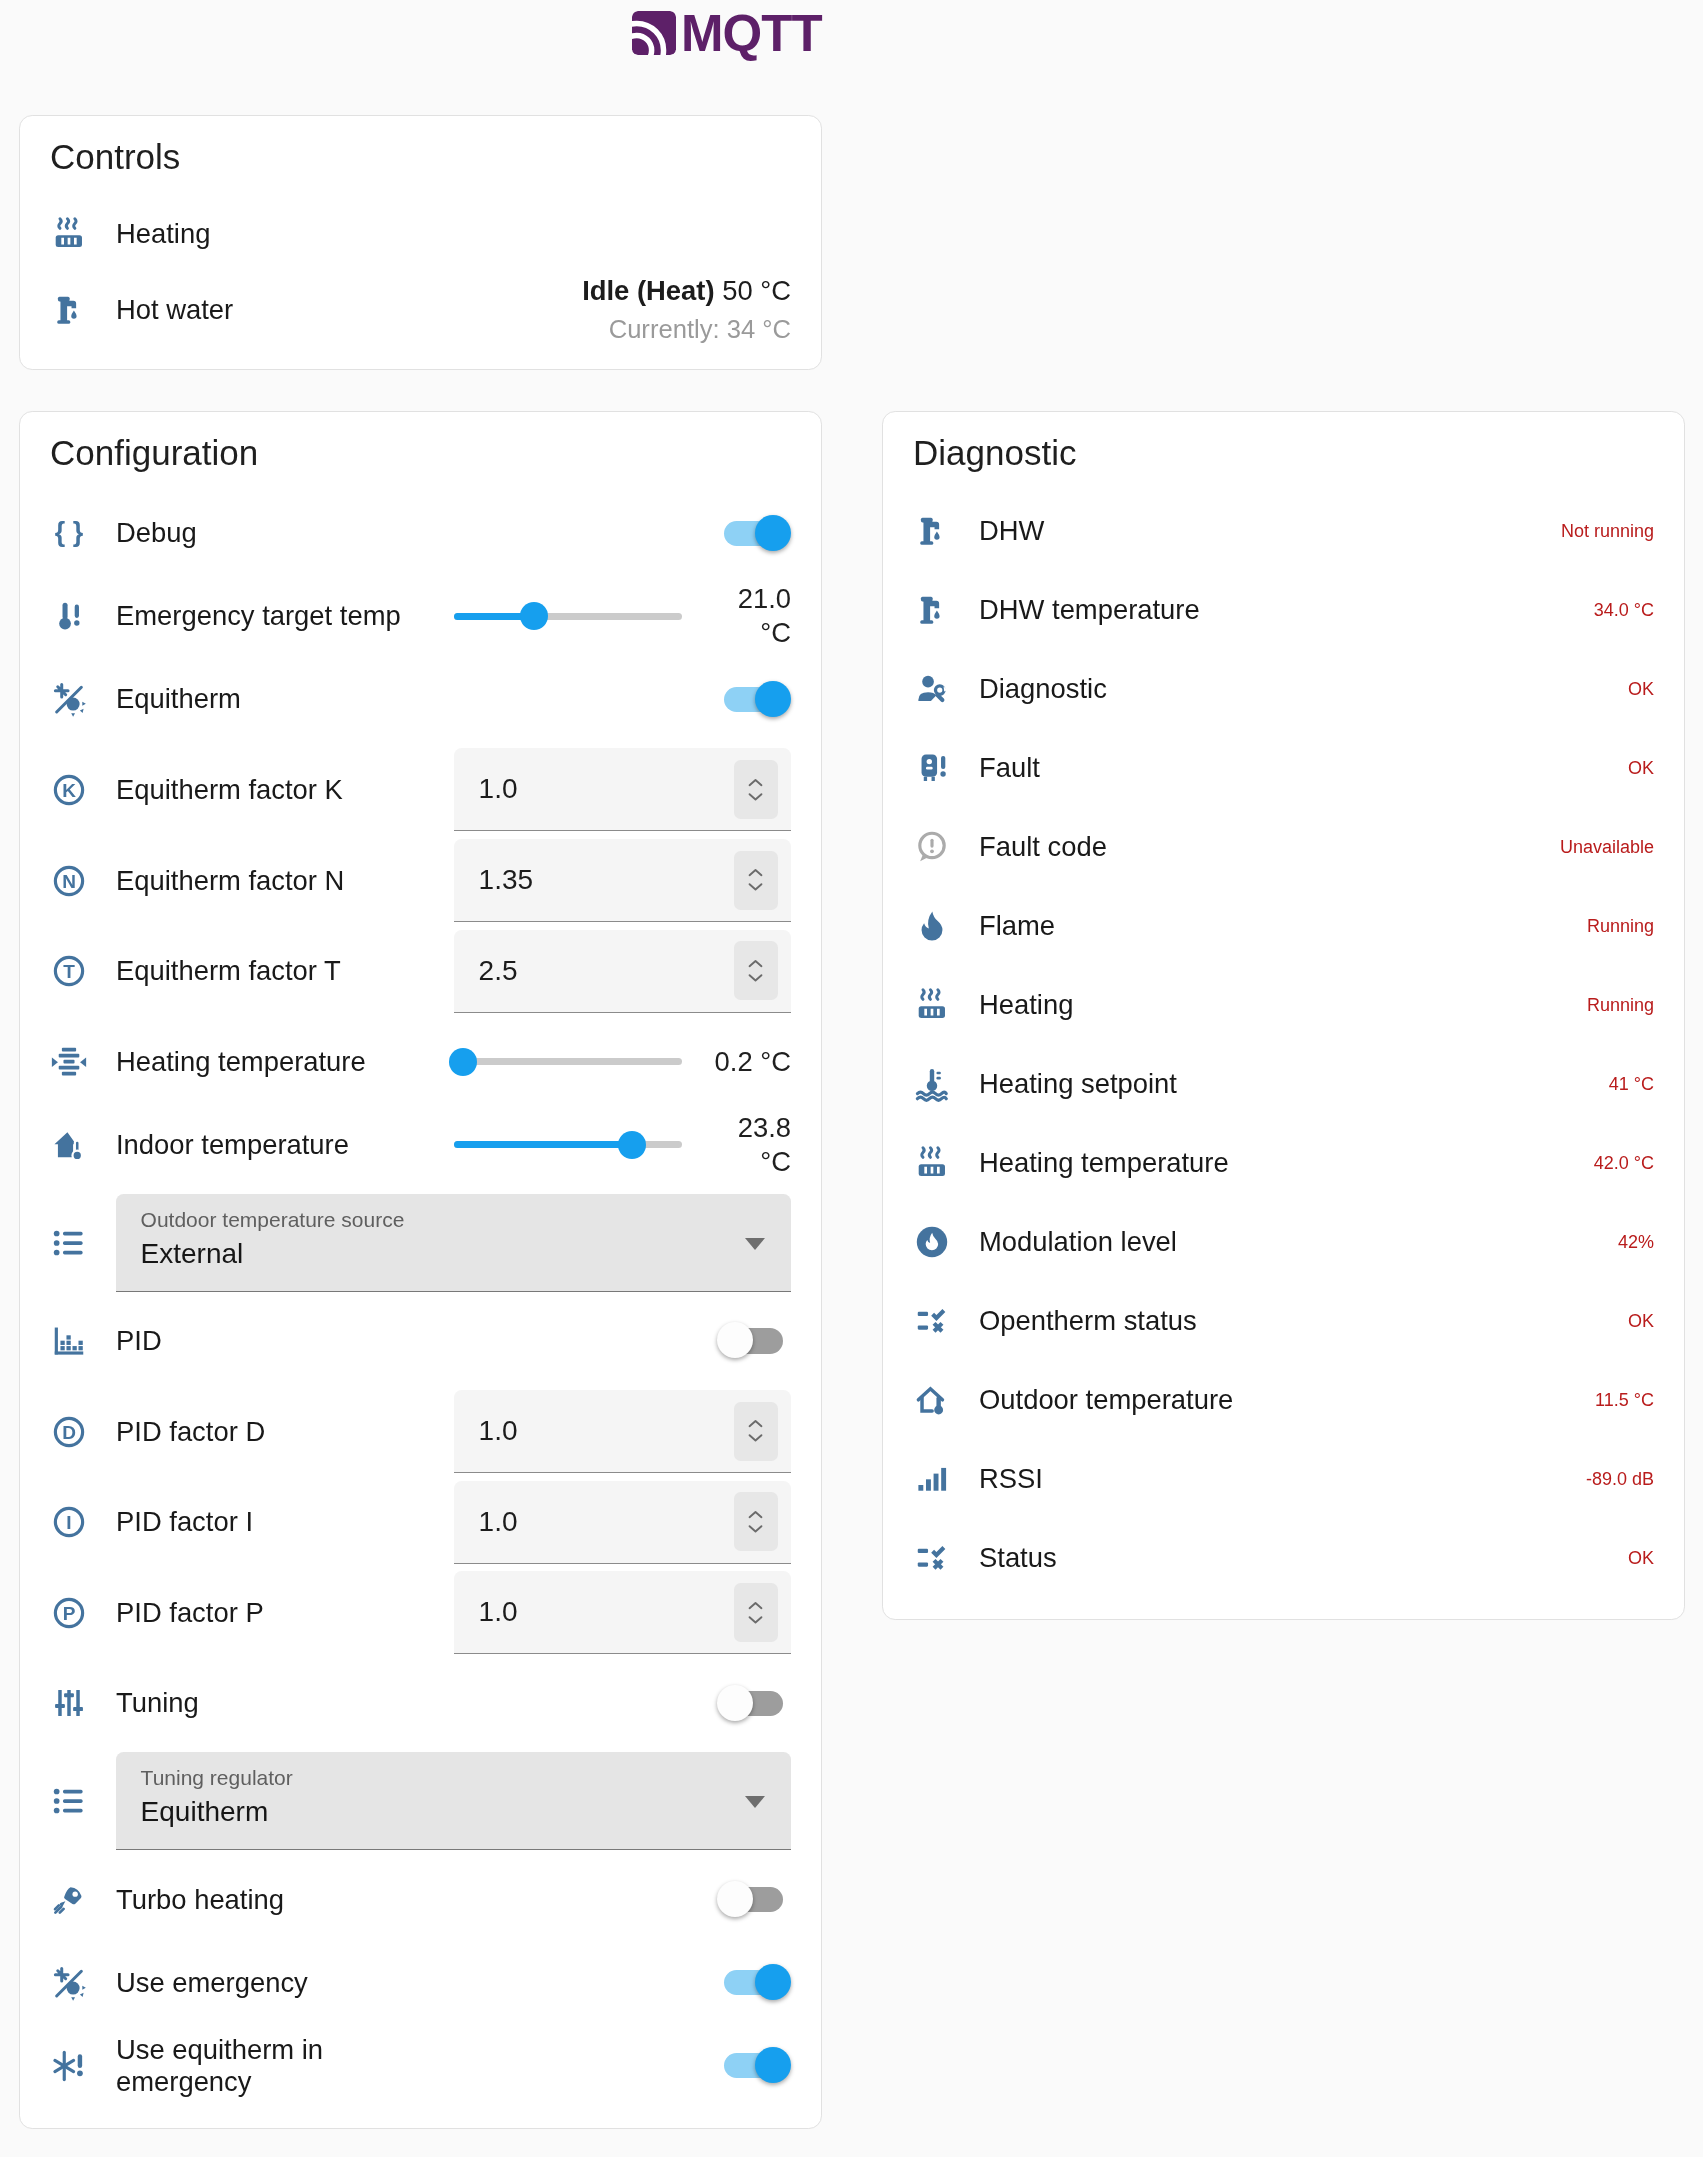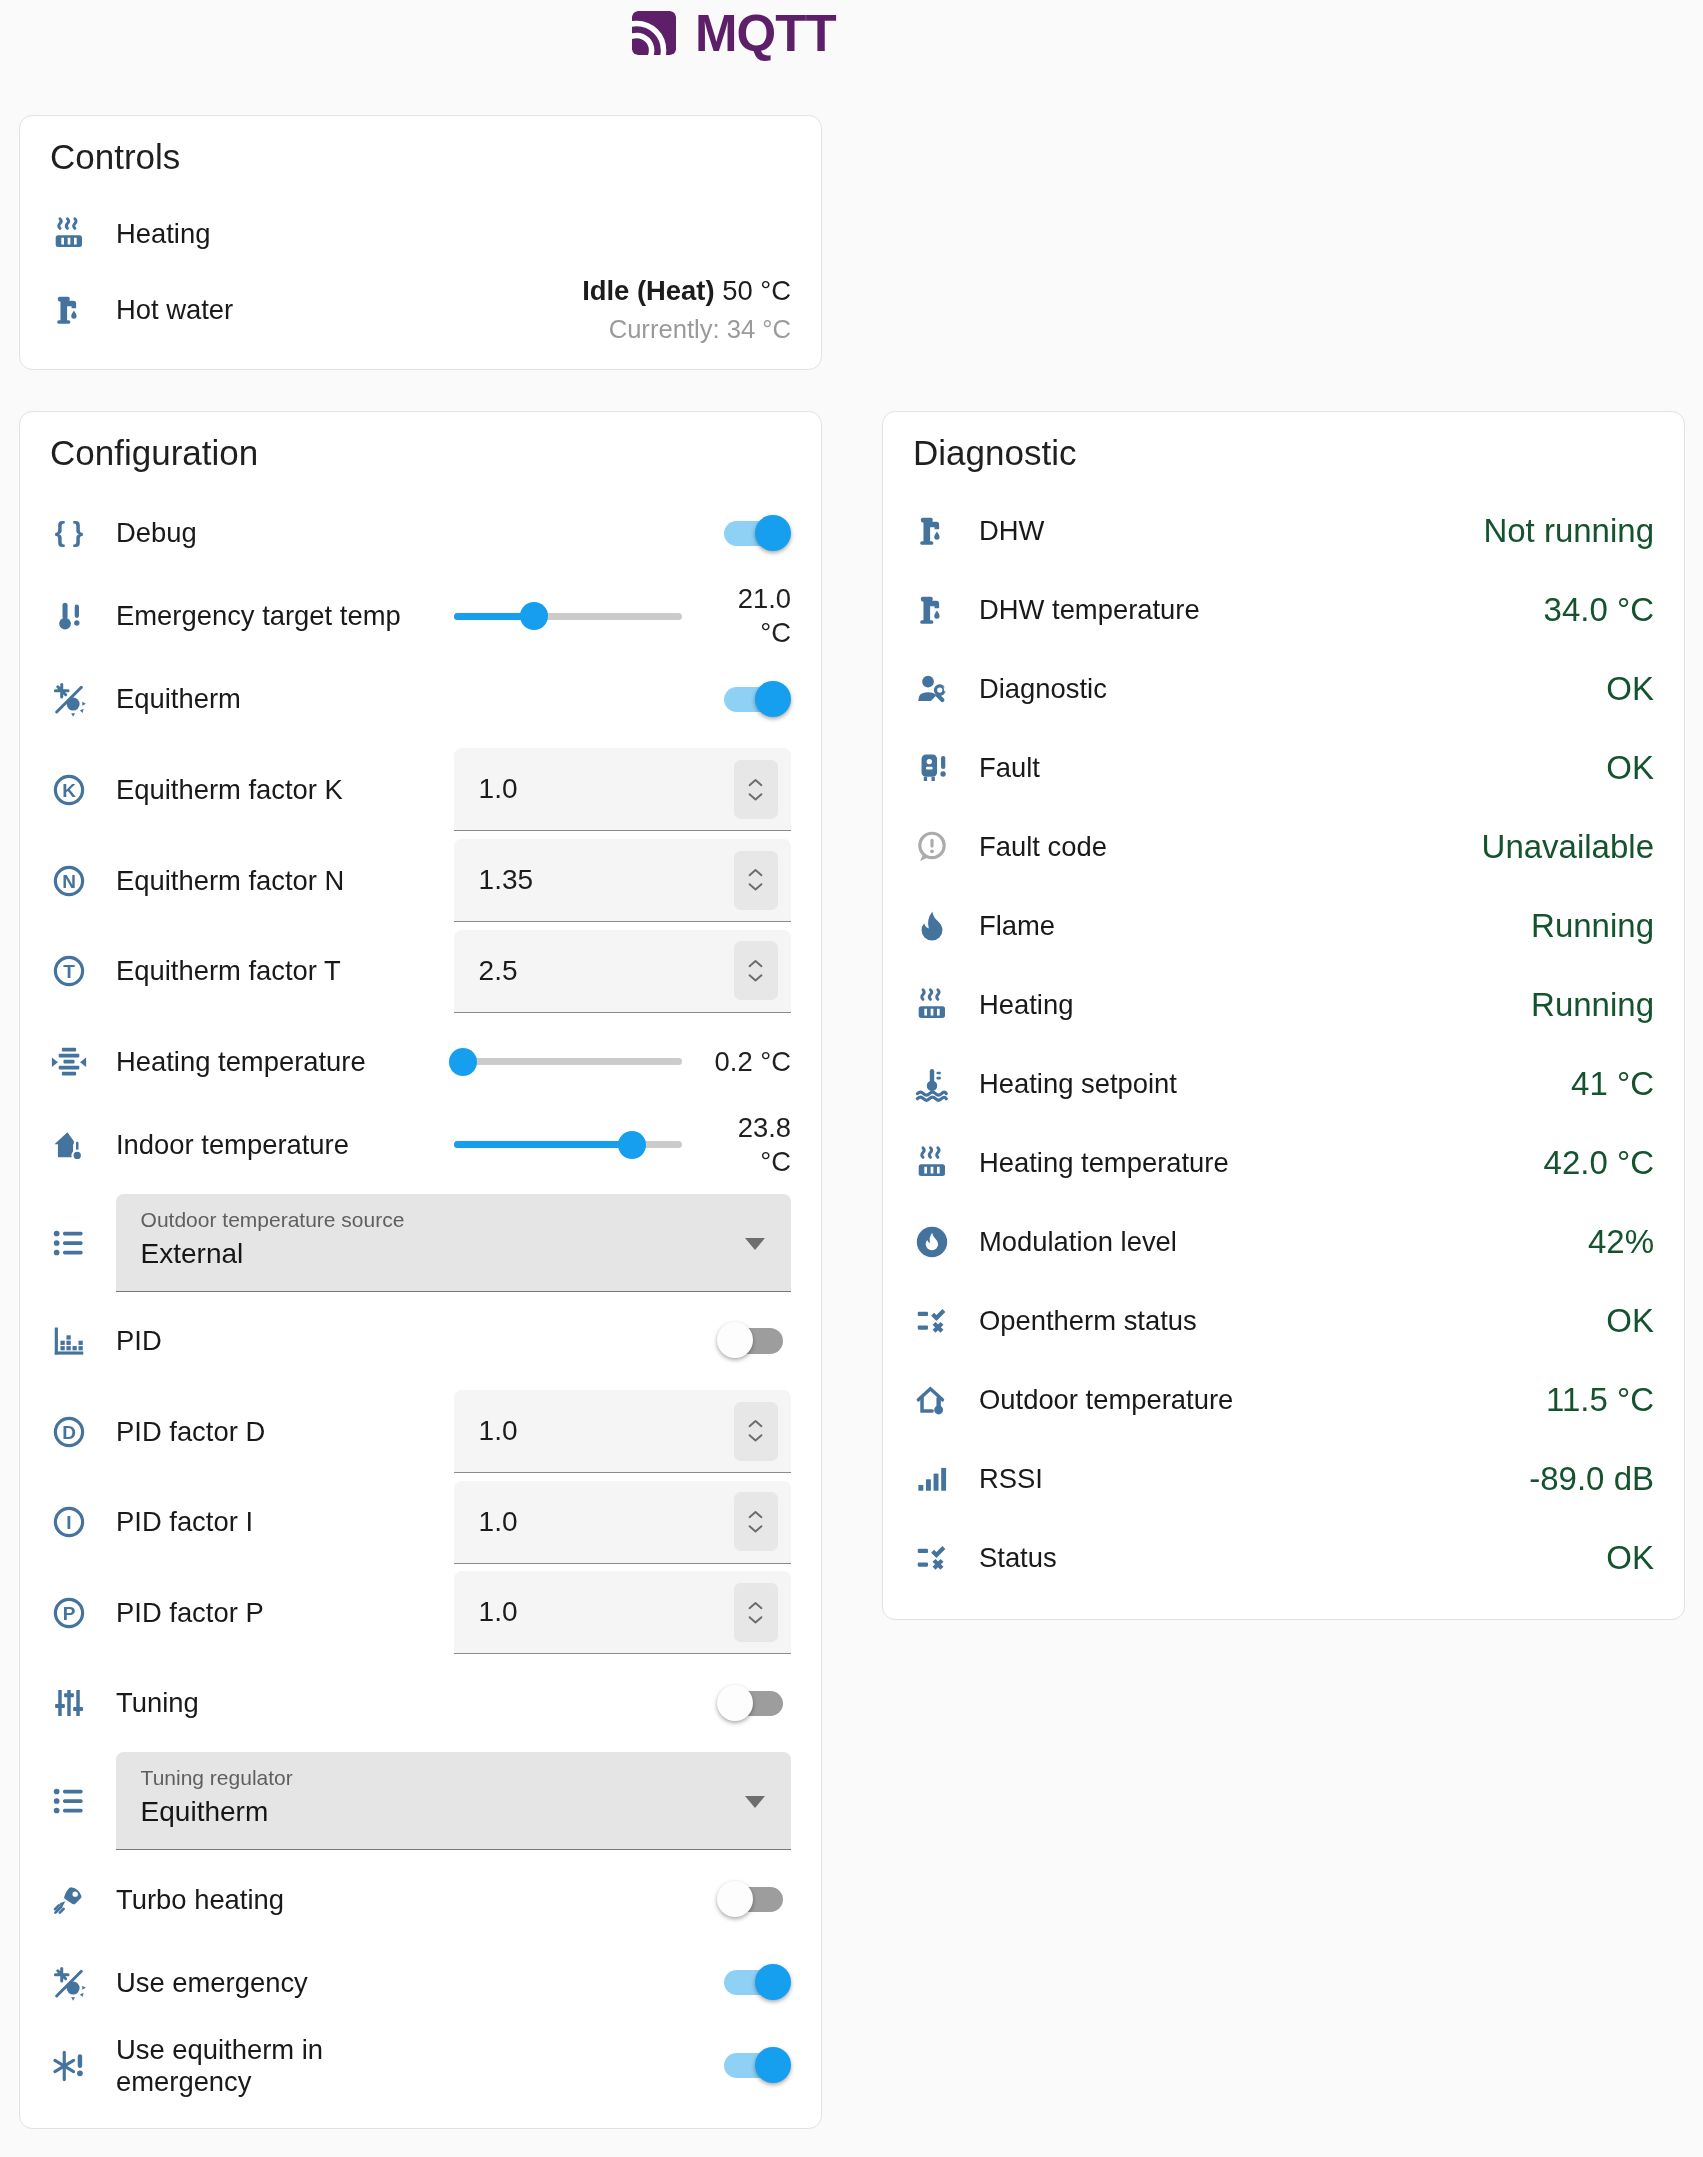--- a/index.html
+++ b/index.html
@@ -11,21 +11,21 @@
     --text2:#9a9a9a;
     --card-border:#e1e1e1;
   }
   html,body{margin:0;padding:0;}
   body{
     width:1703px;height:2158px;position:relative;overflow:hidden;
     background:#fafafa;color:var(--text);
     font-family:"Liberation Sans", sans-serif;
   }
   
-  .logo{position:absolute;left:632px;top:7.6px;display:flex;align-items:center;gap:19px;}
+  .logo{position:absolute;left:632px;top:7.6px;display:flex;align-items:center;gap:5px;}
   .logo-icon{width:44px;height:44px;display:block;}
   .logo-text{font-size:51px;font-weight:800;letter-spacing:-0.9px;color:var(--purple);line-height:1;}
   
   .card{
     position:absolute;background:#fff;border:0.9px solid var(--card-border);
     border-radius:13.2px;box-sizing:border-box;padding:11.4px 30px 21px;
   }
   .card h2{margin:9.5px 0 19px;font-size:35px;font-weight:400;color:#1f1f1f;}
   #controls-card{left:19px;top:115px;width:803px;}
   #config-card{left:19px;top:411px;width:803px;}
@@ -67,21 +67,21 @@
   
   .selfield{flex:1;height:98px;background:#e5e5e5;border-radius:7.6px 7.6px 0 0;
     border-bottom:1.9px solid #787878;position:relative;padding:14px 57px 0 24.6px;
     box-sizing:border-box;cursor:pointer;}
   .sel-label{display:block;font-size:21px;color:#5f5f5f;}
   .sel-value{display:block;font-size:28px;margin-top:5.7px;color:#161616;}
   .sel-caret{position:absolute;right:26.5px;top:50%;margin-top:-4.7px;width:0;height:0;
     border-left:10.4px solid transparent;border-right:10.4px solid transparent;border-top:12.3px solid #6e6e6e;}
   
   .diag-row{display:flex;align-items:center;min-height:79px;cursor:pointer;}
-  .diag-value{font-size:33px;color:#14532d;text-align:right;white-space:nowrap;}
+  .diag-value{font-size:18px;color:#b91c1c;text-align:right;white-space:nowrap;}
 </style>
 </head>
 <body>
 
 <div class="logo">
   <svg class="logo-icon" viewBox="0 0 24 24">
     <defs>
         <clipPath id="sq">
           <rect x="0" y="0" width="24" height="24" rx="3.2"></rect>
         </clipPath>

